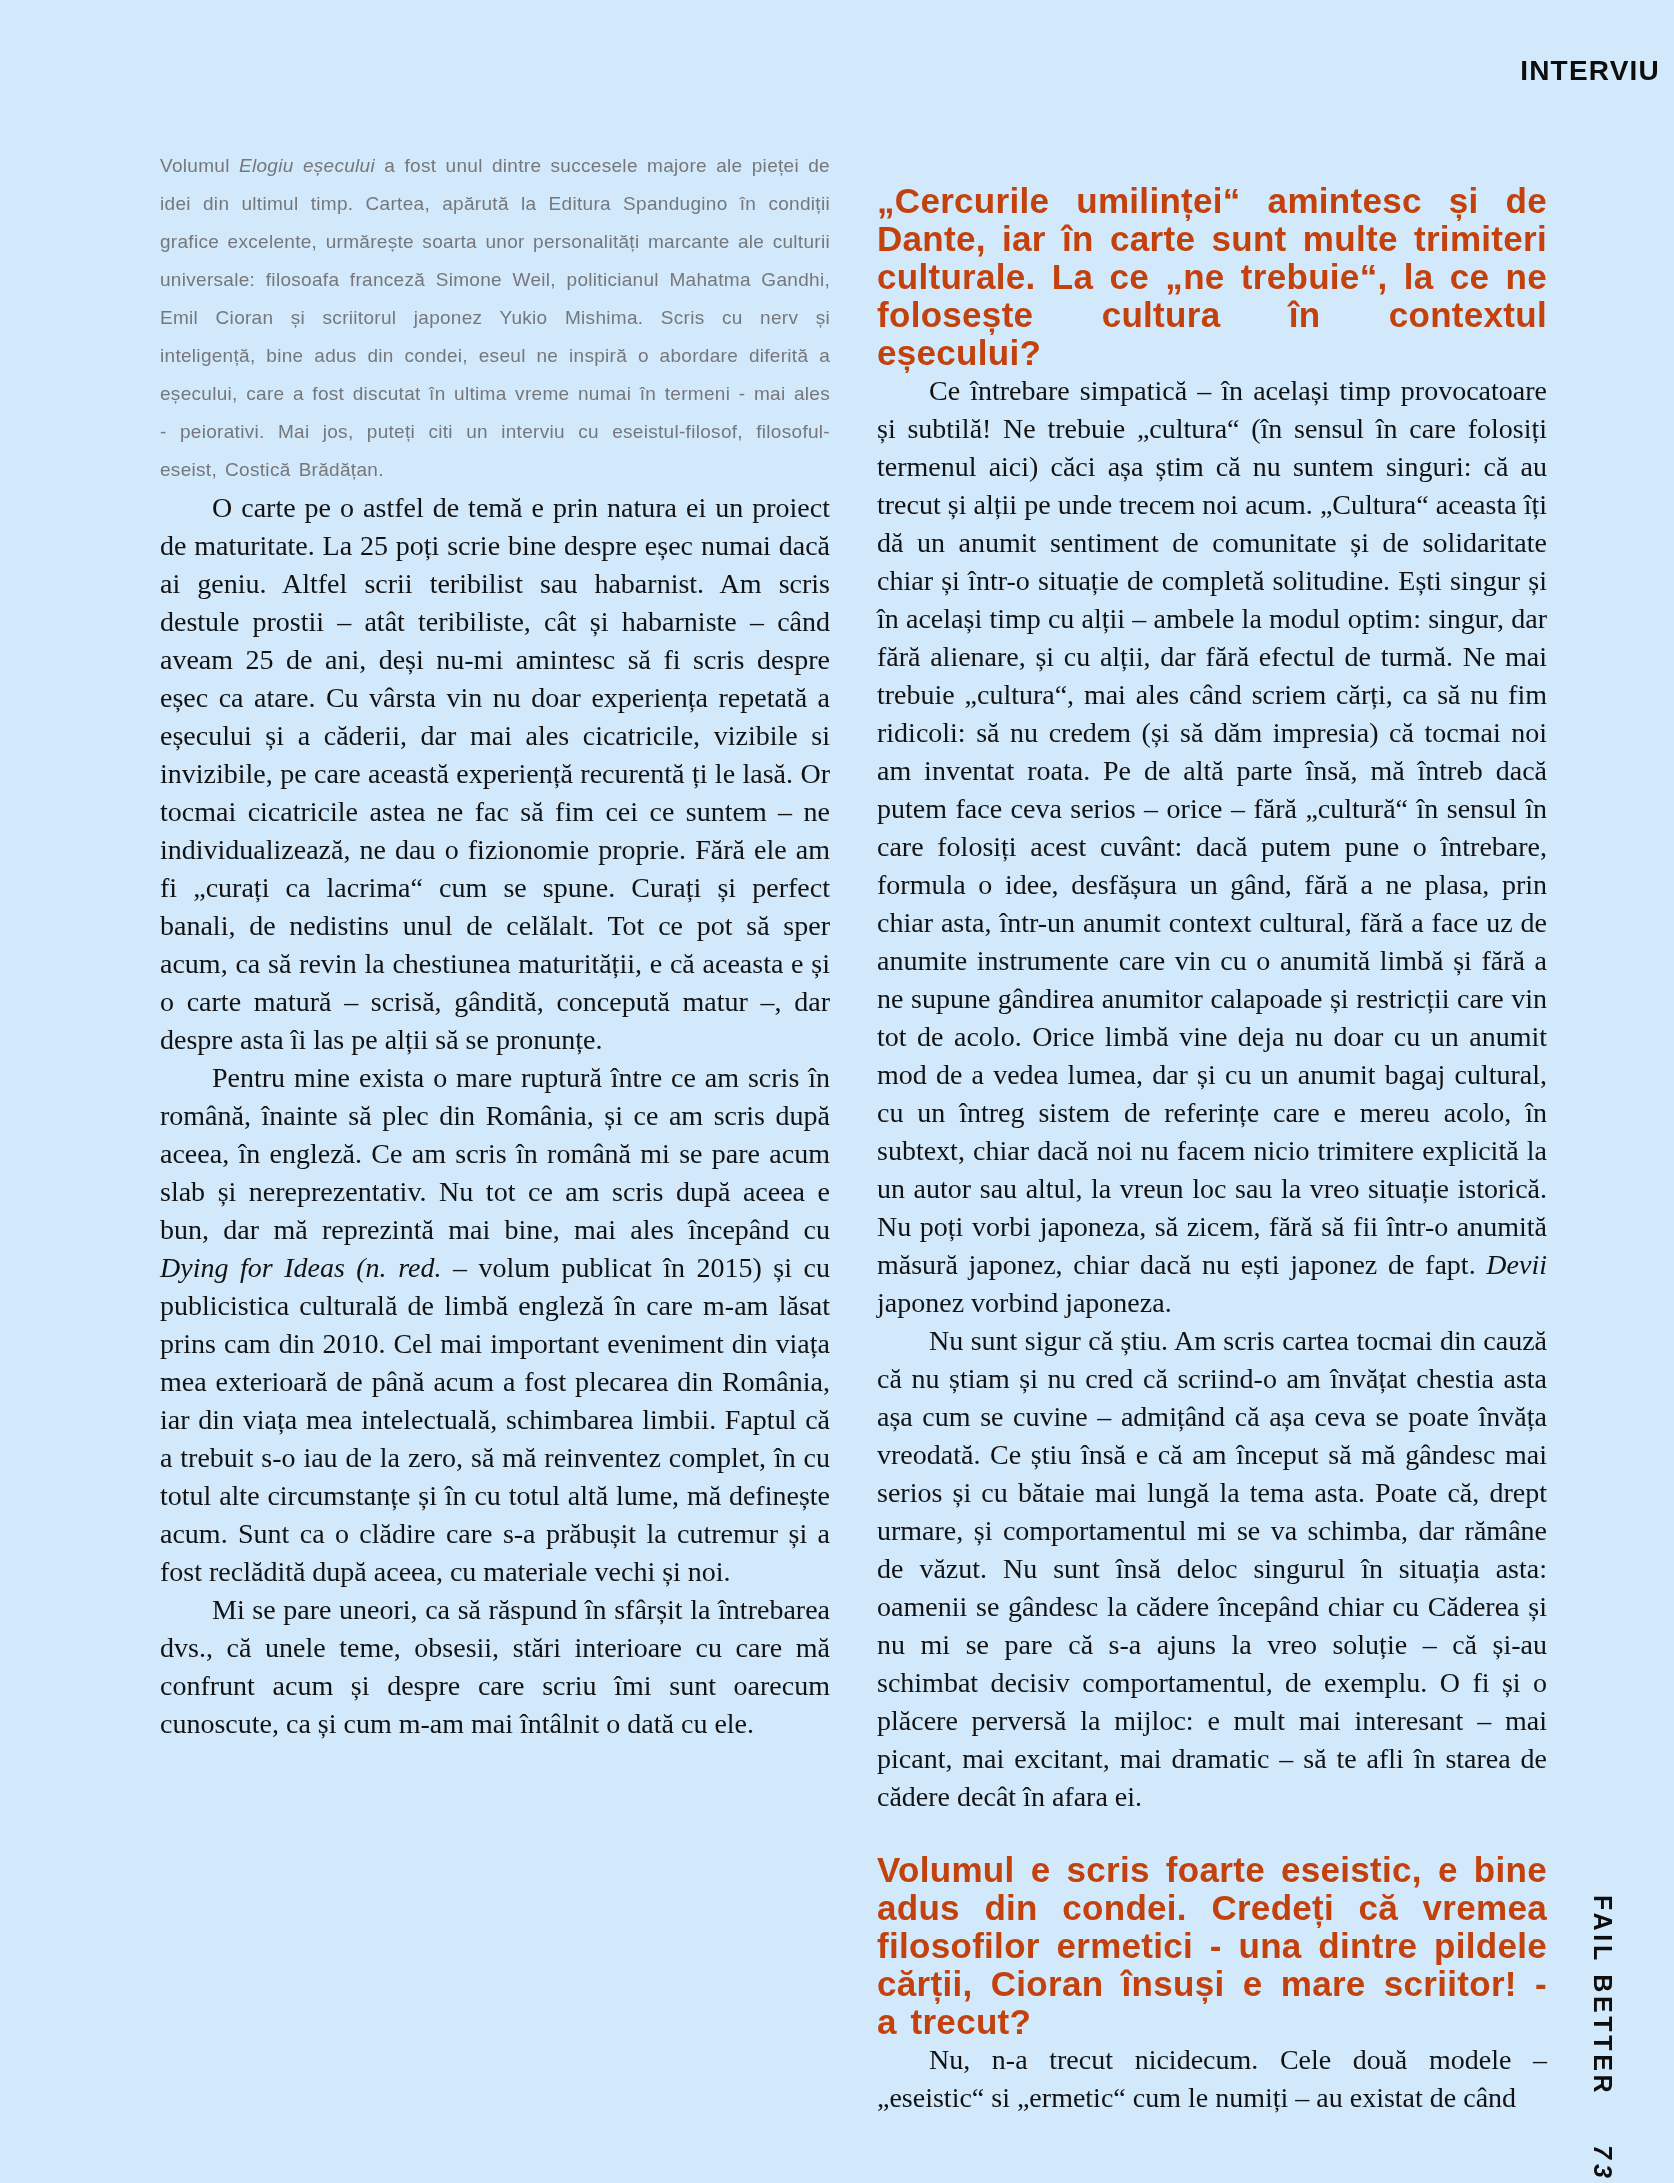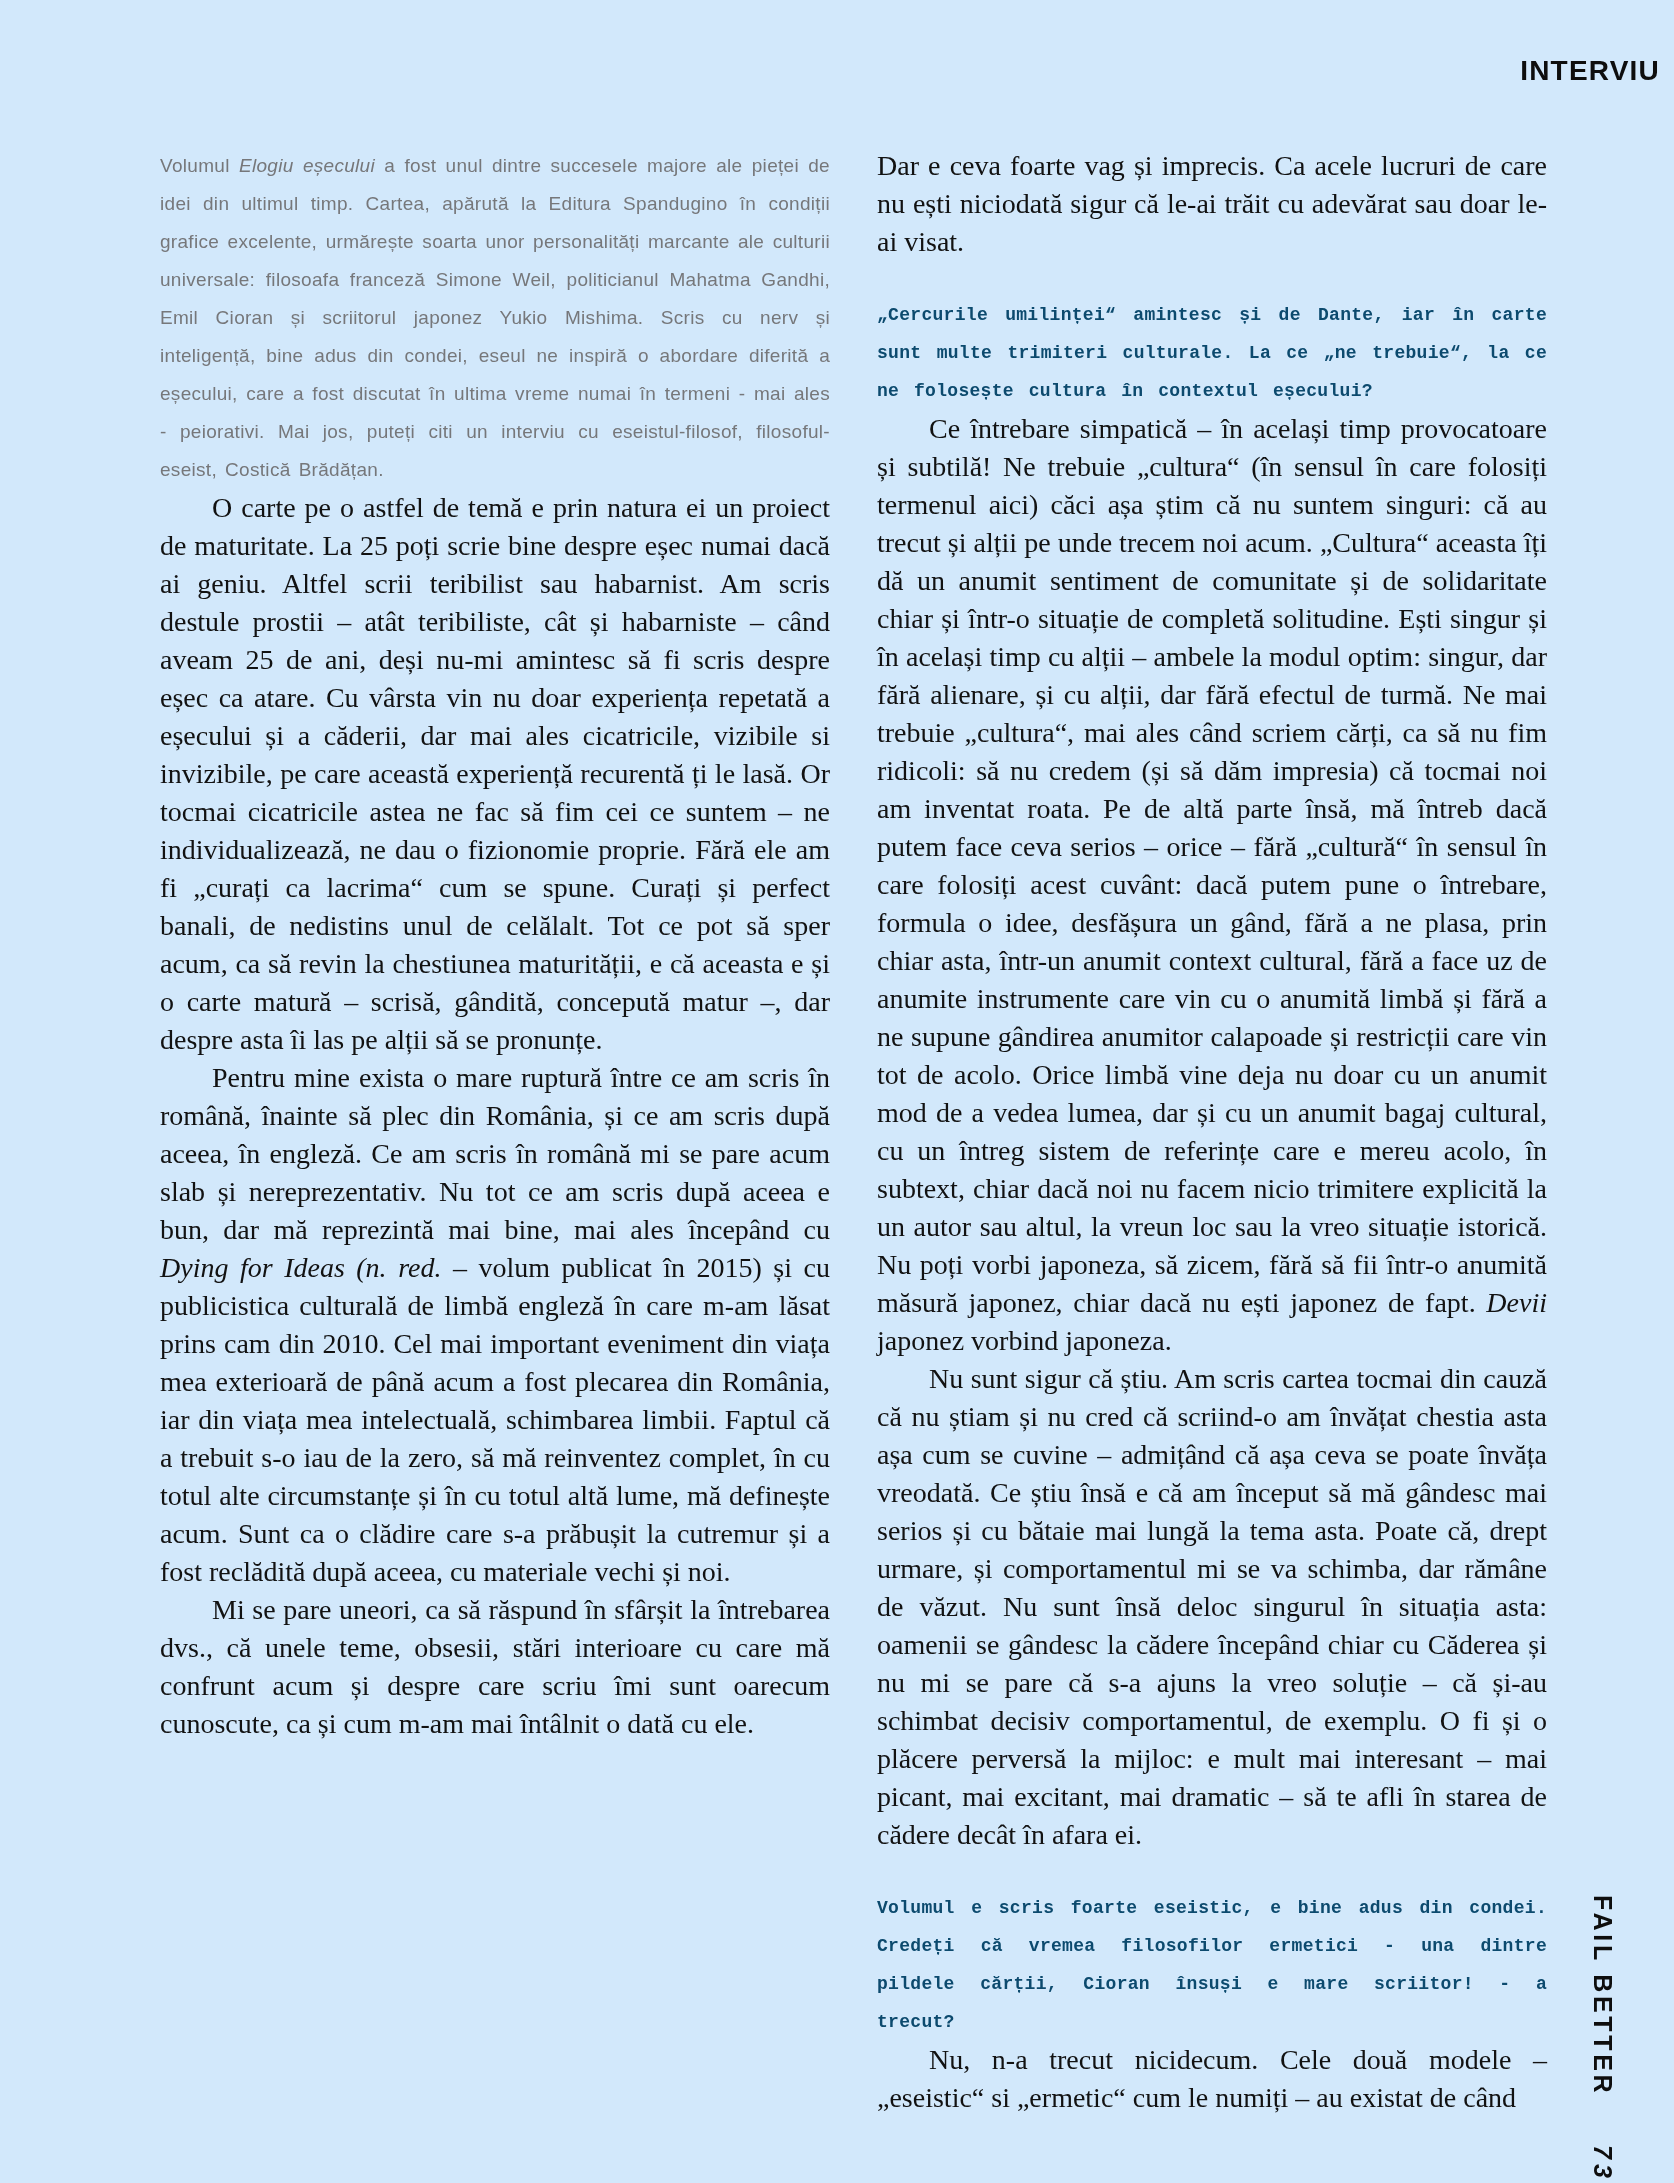--- a/index.html
+++ b/index.html
@@ -25,24 +25,24 @@
   .col-right{left:877px;}
   .col p{margin:0;padding:0;}
   p.intro{
     font-family:"Liberation Sans",sans-serif;
     font-size:19px;line-height:38px;
     color:#76777a;
     letter-spacing:0.3px;
     word-spacing:2.5px;
   }
   p.question{
-    font-family:Liberation Mono, monospace;
+    font-family:Liberation Sans, sans-serif;
     font-weight:700;
-    font-size:18px;line-height:38px;
-    color:#0c4a6e;
+    font-size:35px;line-height:38px;
+    color:#c2410c;
     letter-spacing:0.3px;
     word-spacing:3.7px;
     margin-top:35px !important;
   }
   p.answer{
     font-family:"Liberation Serif",serif;
     font-size:28px;line-height:38px;
     color:#121212;
   }
   p.indent{text-indent:52px;}
@@ -69,21 +69,20 @@
   <div class="header">INTERVIU</div>
 
   <div class="col col-left">
       <p class="intro"><span>Volumul </span><span class="it">Elogiu eșecului</span><span> a fost unul dintre succesele majore ale pieței de idei din ultimul timp. Cartea, apărută la Editura Spandugino în condiții grafice excelente, urmărește soarta unor personalități marcante ale culturii universale: filosoafa franceză Simone Weil, politicianul Mahatma Gandhi, Emil Cioran și scriitorul japonez Yukio Mishima. Scris cu nerv și inteligență, bine adus din condei, eseul ne inspiră o abordare diferită a eșecului, care a fost discutat în ultima vreme numai în termeni - mai ales - peiorativi. Mai jos, puteți citi un interviu cu eseistul-filosof, filosoful-eseist, Costică Brădățan.</span></p>
       <p class="answer indent"><span>O carte pe o astfel de temă e prin natura ei un proiect de maturitate. La 25 poți scrie bine despre eșec numai dacă ai geniu. Altfel scrii teribilist sau habarnist. Am scris destule prostii – atât teribiliste, cât și habarniste – când aveam 25 de ani, deși nu-mi amintesc să fi scris despre eșec ca atare. Cu vârsta vin nu doar experiența repetată a eșecului și a căderii, dar mai ales cicatricile, vizibile si invizibile, pe care această experiență recurentă ți le lasă. Or tocmai cicatricile astea ne fac să fim cei ce suntem – ne individualizează, ne dau o fizionomie proprie. Fără ele am fi „curați ca lacrima“ cum se spune. Curați și perfect banali, de nedistins unul de celălalt. Tot ce pot să sper acum, ca să revin la chestiunea maturității, e că aceasta e și o carte matură – scrisă, gândită, concepută matur –, dar despre asta îi las pe alții să se pronunțe.</span></p>
       <p class="answer indent"><span>Pentru mine exista o mare ruptură între ce am scris în română, înainte să plec din România, și ce am scris după aceea, în engleză. Ce am scris în română mi se pare acum slab și nereprezentativ. Nu tot ce am scris după aceea e bun, dar mă reprezintă mai bine, mai ales începând cu </span><span class="it">Dying for Ideas (n. red.</span><span> – volum publicat în 2015) și cu publicistica culturală de limbă engleză în care m-am lăsat prins cam din 2010. Cel mai important eveniment din viața mea exterioară de până acum a fost plecarea din România, iar din viața mea intelectuală, schimbarea limbii. Faptul că a trebuit s-o iau de la zero, să mă reinventez complet, în cu totul alte circumstanțe și în cu totul altă lume, mă definește acum. Sunt ca o clădire care s-a prăbușit la cutremur și a fost reclădită după aceea, cu materiale vechi și noi.</span></p>
       <p class="answer indent"><span>Mi se pare uneori, ca să răspund în sfârșit la întrebarea dvs., că unele teme, obsesii, stări interioare cu care mă confrunt acum și despre care scriu îmi sunt oarecum cunoscute, ca și cum m-am mai întâlnit o dată cu ele.</span></p>
     </div>
 
   <div class="col col-right">
-      <p class="answer"><span>Dar e ceva foarte vag și imprecis. Ca acele lucruri de care nu ești niciodată sigur că le-ai trăit cu adevărat sau doar le-ai visat.</span></p>
       <p class="question"><span>„Cercurile umilinței“ amintesc și de Dante, iar în carte sunt multe trimiteri culturale. La ce „ne trebuie“, la ce ne folosește cultura în contextul eșecului?</span></p>
       <p class="answer indent"><span>Ce întrebare simpatică – în același timp provocatoare și subtilă! Ne trebuie „cultura“ (în sensul în care folosiți termenul aici) căci așa știm că nu suntem singuri: că au trecut și alții pe unde trecem noi acum. „Cultura“ aceasta îți dă un anumit sentiment de comunitate și de solidaritate chiar și într-o situație de completă solitudine. Ești singur și în același timp cu alții – ambele la modul optim: singur, dar fără alienare, și cu alții, dar fără efectul de turmă. Ne mai trebuie „cultura“, mai ales când scriem cărți, ca să nu fim ridicoli: să nu credem (și să dăm impresia) că tocmai noi am inventat roata. Pe de altă parte însă, mă întreb dacă putem face ceva serios – orice – fără „cultură“ în sensul în care folosiți acest cuvânt: dacă putem pune o întrebare, formula o idee, desfășura un gând, fără a ne plasa, prin chiar asta, într-un anumit context cultural, fără a face uz de anumite instrumente care vin cu o anumită limbă și fără a ne supune gândirea anumitor calapoade și restricții care vin tot de acolo. Orice limbă vine deja nu doar cu un anumit mod de a vedea lumea, dar și cu un anumit bagaj cultural, cu un întreg sistem de referințe care e mereu acolo, în subtext, chiar dacă noi nu facem nicio trimitere explicită la un autor sau altul, la vreun loc sau la vreo situație istorică. Nu poți vorbi japoneza, să zicem, fără să fii într-o anumită măsură japonez, chiar dacă nu ești japonez de fapt. </span><span class="it">Devii</span><span> japonez vorbind japoneza.</span></p>
       <p class="answer indent"><span>Nu sunt sigur că știu. Am scris cartea tocmai din cauză că nu știam și nu cred că scriind-o am învățat chestia asta așa cum se cuvine – admițând că așa ceva se poate învăța vreodată. Ce știu însă e că am început să mă gândesc mai serios și cu bătaie mai lungă la tema asta. Poate că, drept urmare, și comportamentul mi se va schimba, dar rămâne de văzut. Nu sunt însă deloc singurul în situația asta: oamenii se gândesc la cădere începând chiar cu Căderea și nu mi se pare că s-a ajuns la vreo soluție – că și-au schimbat decisiv comportamentul, de exemplu. O fi și o plăcere perversă la mijloc: e mult mai interesant – mai picant, mai excitant, mai dramatic – să te afli în starea de cădere decât în afara ei.</span></p>
       <p class="question"><span>Volumul e scris foarte eseistic, e bine adus din condei. Credeți că vremea filosofilor ermetici - una dintre pildele cărții, Cioran însuși e mare scriitor! - a trecut?</span></p>
       <p class="answer indent"><span>Nu, n-a trecut nicidecum. Cele două modele – „eseistic“ si „ermetic“ cum le numiți – au existat de când</span></p>
     </div>
 
   <div class="sidebar">
     <span>FAIL BETTER</span>
     <span class="pagenum">73</span>

